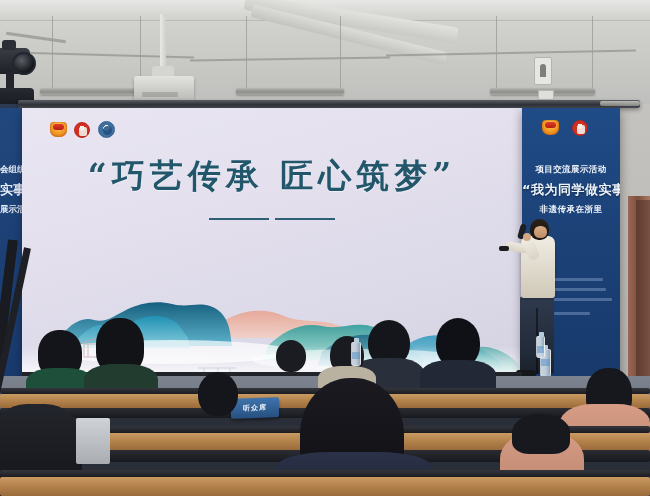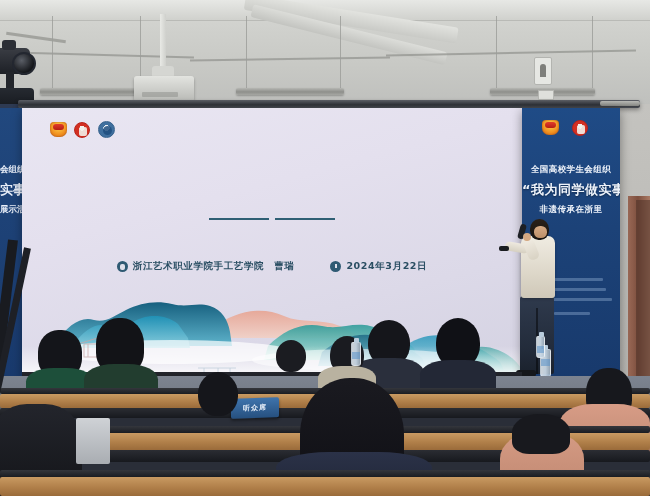--- a/index.html
+++ b/index.html
@@ -398,44 +398,35 @@
           <rect x="62" y="58" width="40" height="13"></rect>
           <path d="M66,58 L66,71 M78,58 L78,71 M90,58 L90,71 M100,58 L100,71"></path>
         </g>
 
         <g stroke="#9fb8c8" stroke-width="0.8" opacity=".6">
           <path d="M176,82 L214,82 M182,82 L182,88 M196,82 L196,88 M208,82 L208,88"></path>
         </g>
       </svg>
     </div>
 
+    <div id="slide-title">“巧艺传承 匠心筑梦”</div>
 
     <div id="slide-sub-wrap">
       <span class="subrule"></span>
       <span class="subrule"></span>
     </div>
 
-    <div id="slide-meta">
-      <span class="meta-item">
-        <span class="meta-ic"></span>
-        <span>浙江艺术职业学院手工艺学院　曹瑞</span>
-      </span>
-      <span class="meta-item">
-        <span class="meta-ic clock"></span>
-        <span>2024年3月22日</span>
-      </span>
-    </div>
   </div>
 
   <div class="abs" id="banner">
     <div class="logo logo-shield" style="left:20px;top:12px;"></div>
     <div class="logo logo-red" style="left:50px;top:12px;"></div>
 
     <div id="banner-txt">
-      <div id="bt1">全国高校学生会组织</div>
+      <div id="bt1">项目交流展示活动</div>
       <div id="bt2">“我为同学做实事”</div>
       <div id="bt3">非遗传承在浙里</div>
     </div>
 
     <div class="fineline" style="width:64px;margin-top:0;position:absolute;left:17px;top:170px;"></div>
     <div class="fineline" style="width:70px;position:absolute;left:14px;top:180px;"></div>
     <div class="fineline" style="width:82px;position:absolute;left:8px;top:190px;"></div>
     <div class="fineline" style="width:36px;position:absolute;left:32px;top:204px;"></div>
   </div>
 

